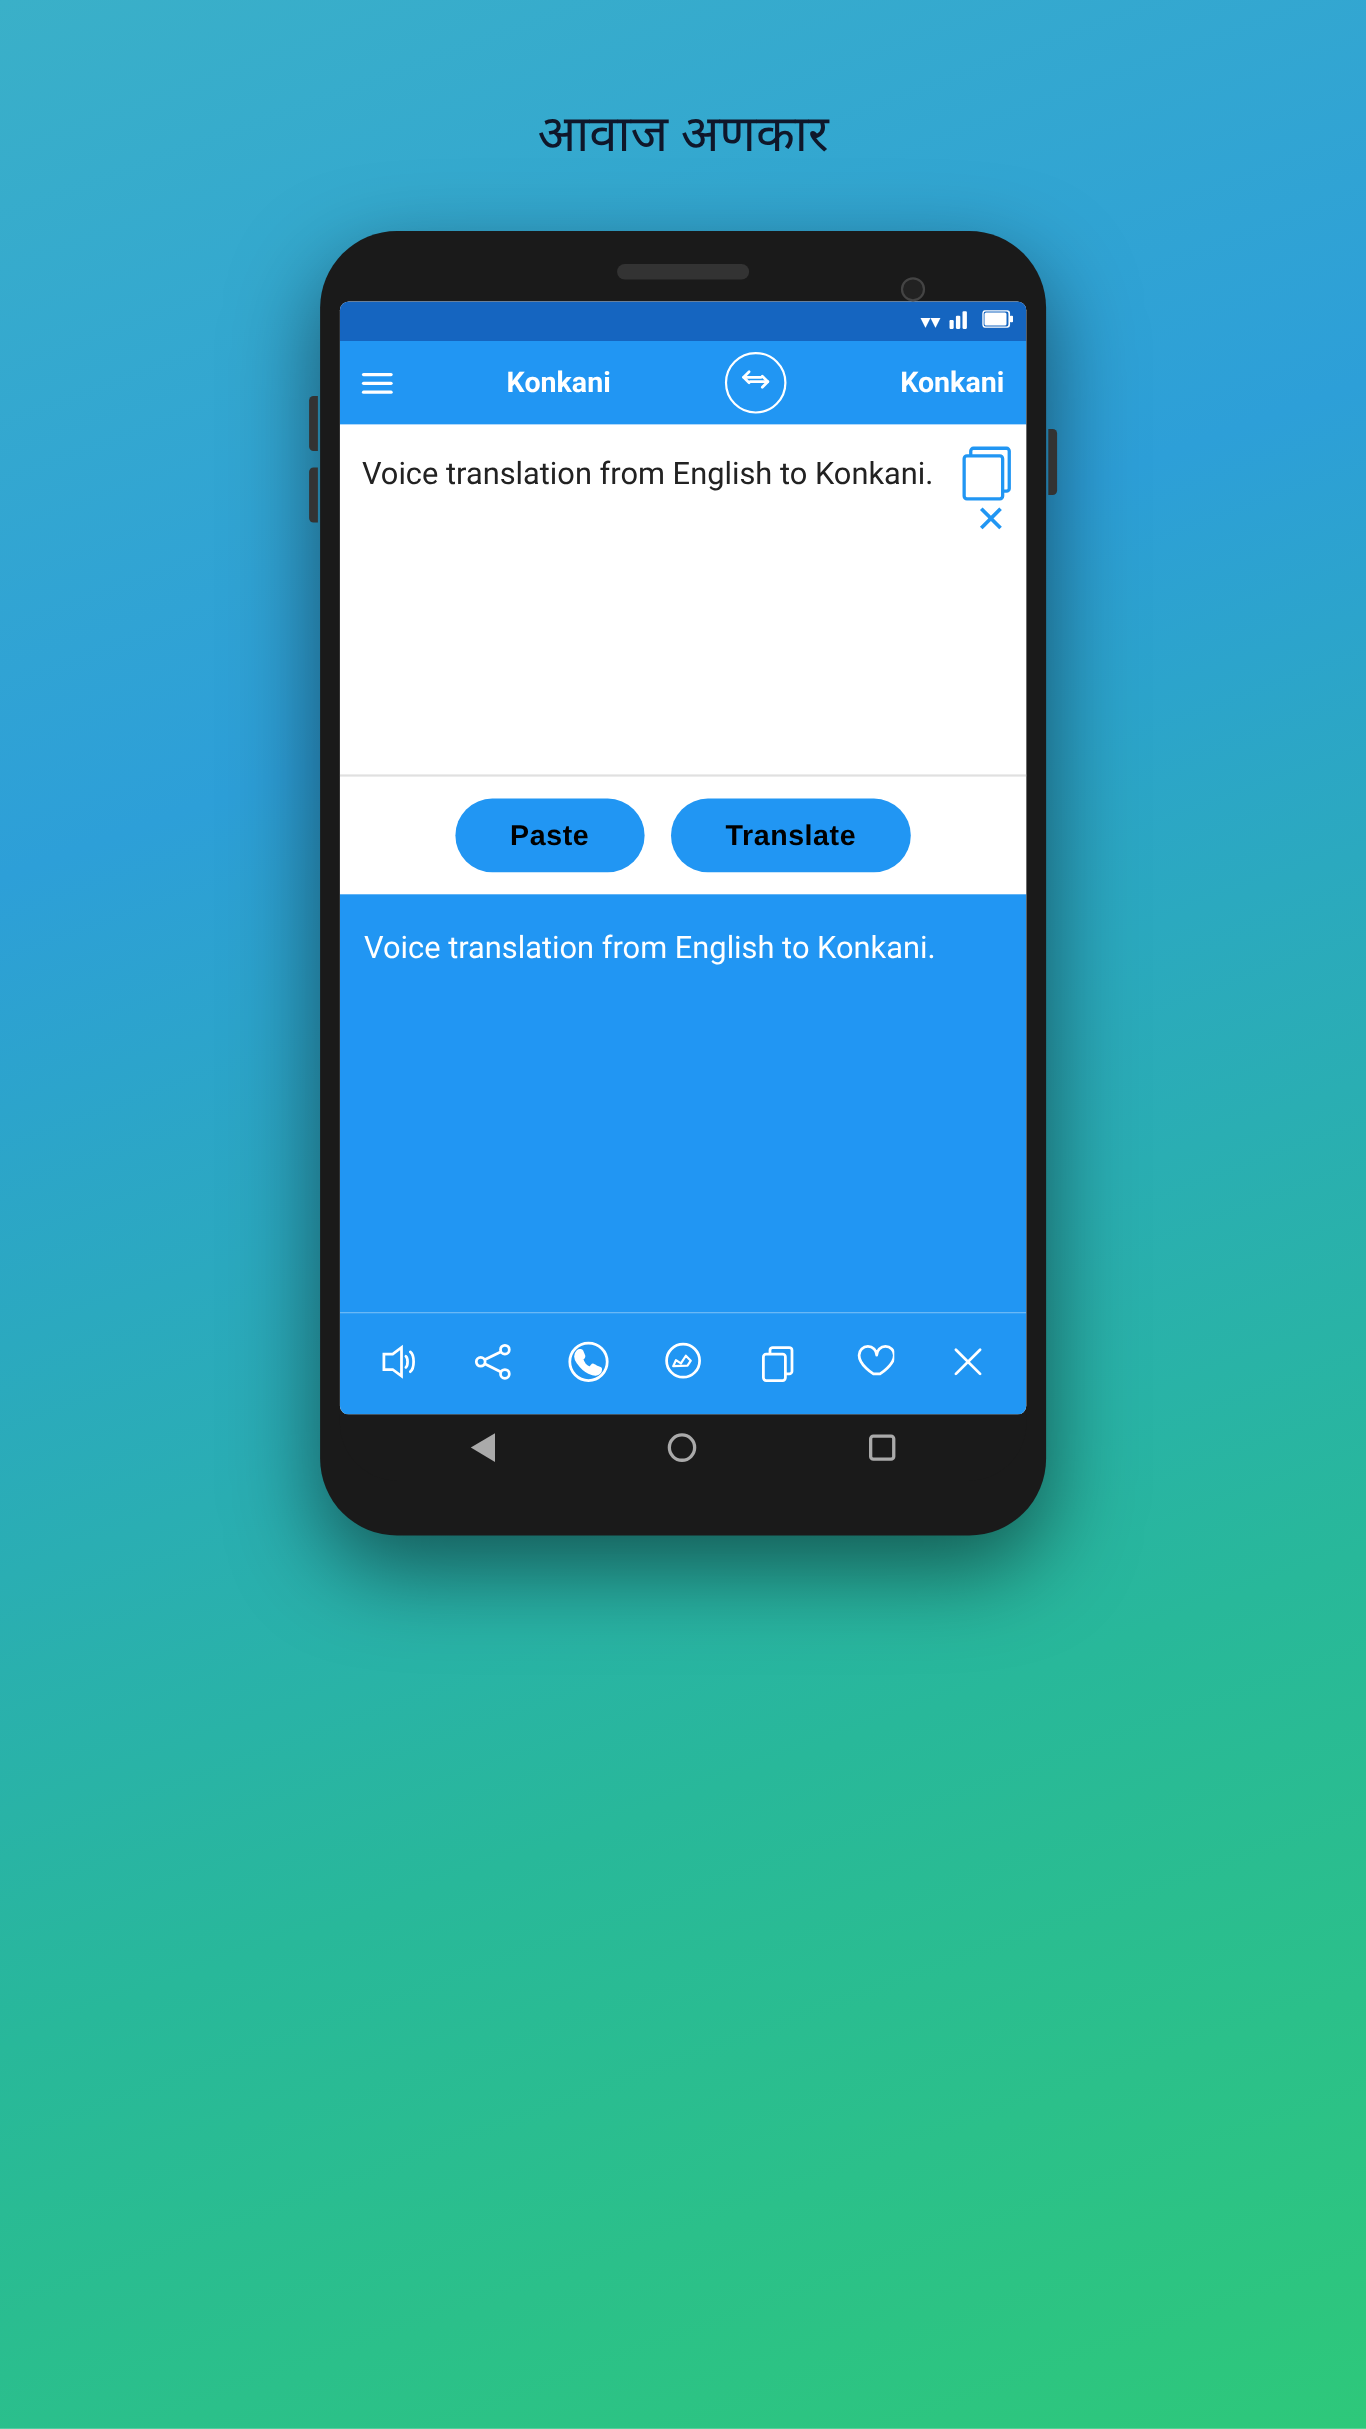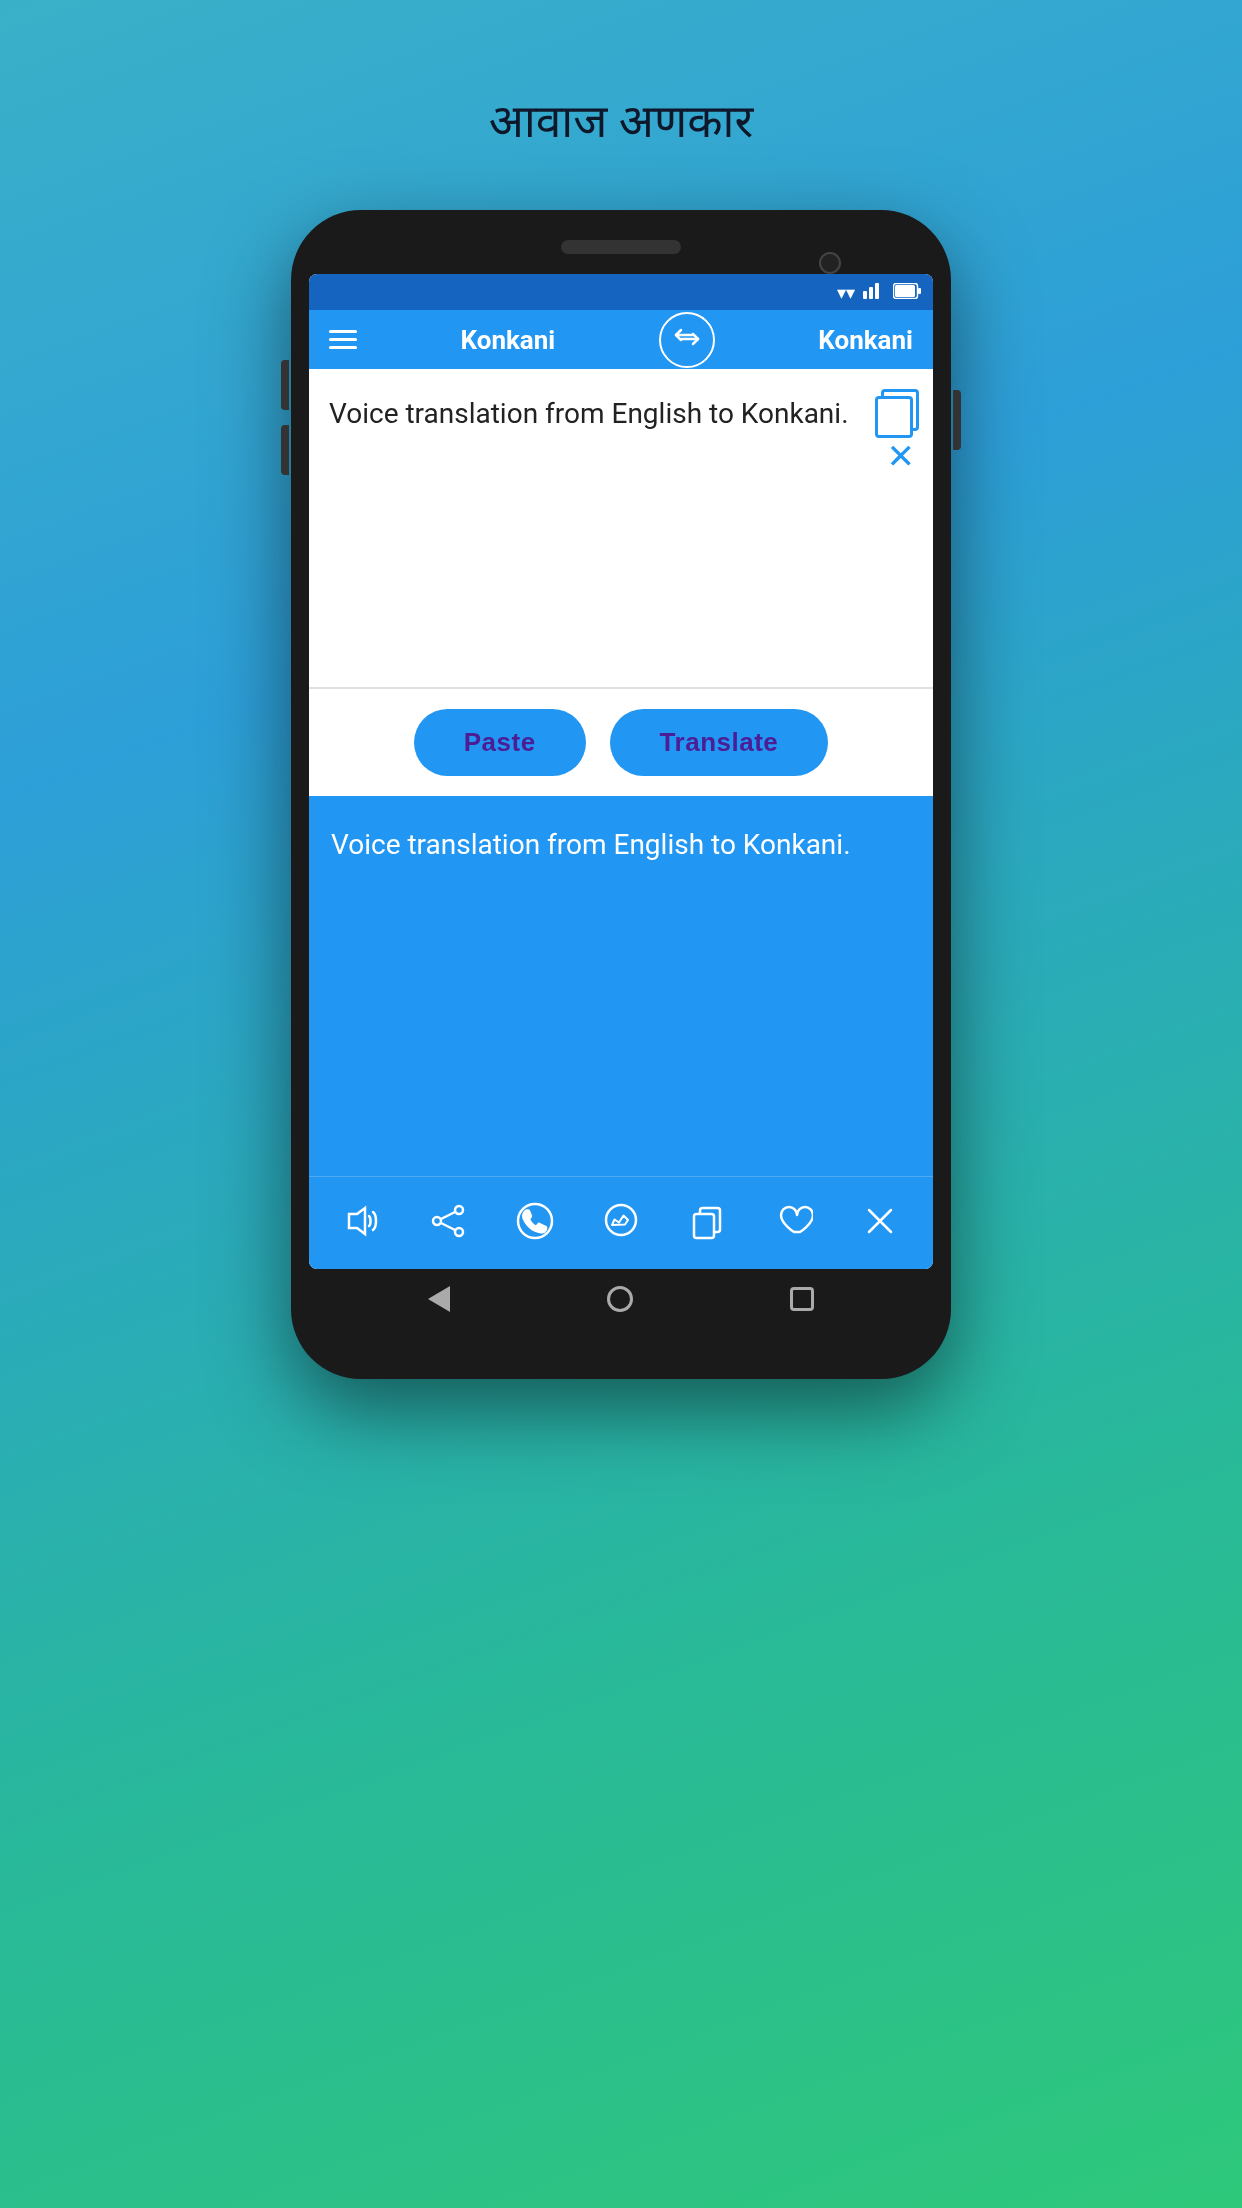--- a/index.html
+++ b/index.html
@@ -87,21 +87,21 @@
     }
 
     .status-icon {
       color: white;
       font-size: 18px;
     }
 
     
     .app-toolbar {
       background: #2196f3;
-      height: 59px;
+      height: 76px;
       display: flex;
       align-items: center;
       justify-content: space-between;
       padding: 0 20px;
     }
 
     .hamburger-icon {
       color: white;
       font-size: 28px;
       line-height: 1;
@@ -209,21 +209,21 @@
     .action-buttons {
       display: flex;
       gap: 24px;
       justify-content: center;
       padding: 20px 20px;
       background: white;
     }
 
     .btn-paste, .btn-translate {
       background: #2196f3;
-      color: #4c1d95;
+      color: #000000;
       font-size: 26px;
       font-weight: 600;
       border: none;
       border-radius: 50px;
       padding: 18px 50px;
       cursor: pointer;
       letter-spacing: 0.5px;
     }
 
     

